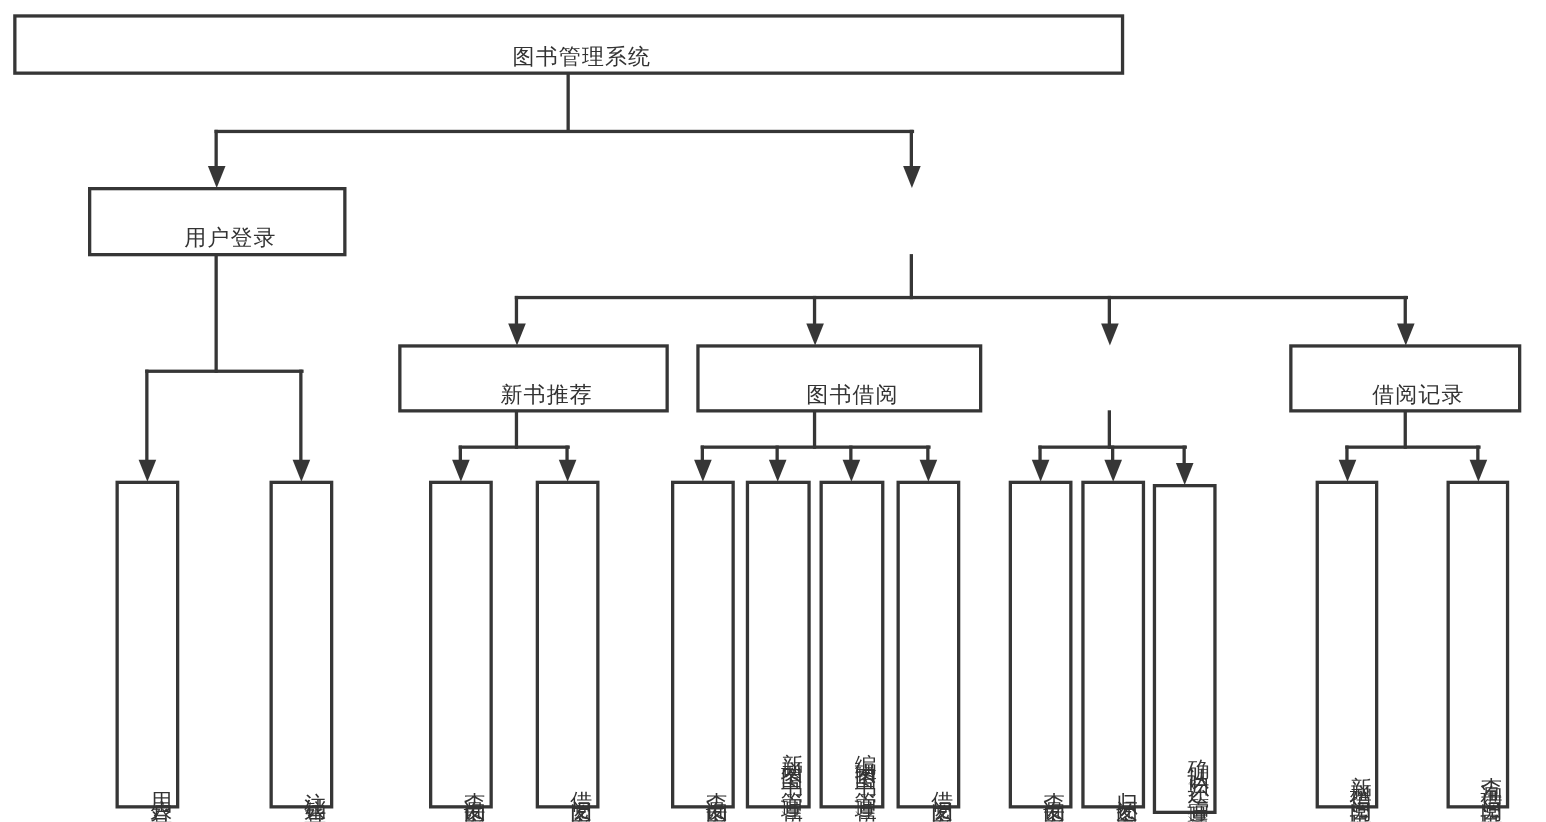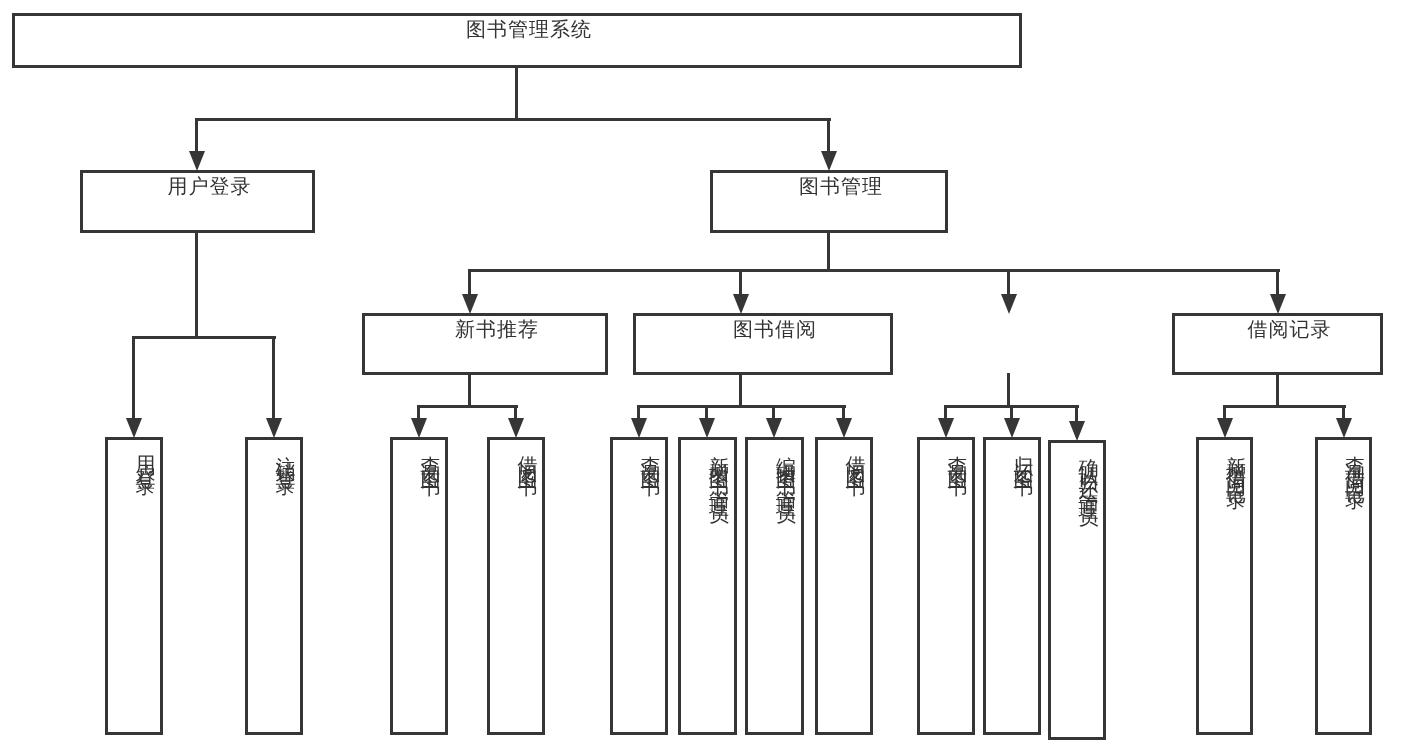--- a/index.html
+++ b/index.html
@@ -16,21 +16,21 @@
     font-family:"Liberation Sans","DejaVu Sans",sans-serif;
     color:var(--text);
     overflow:hidden;
   }
   .box{
     position:absolute;
     box-sizing:border-box;
     border:3px solid var(--line);
     background:#fff;
     display:flex;
-    align-items:flex-start;
+    align-items:flex-end;
     justify-content:center;
     padding-left:24px;
   }
   .hlabel{
     font-size:20px;
     letter-spacing:1px;
     white-space:nowrap;
   }
   .vbox span{
     writing-mode:vertical-rl;
@@ -68,23 +68,20 @@
 <body>
 
 <div id="canvas">
 
   <div class="box" style="left:12px;top:13px;width:1010px;height:55px;">
     <span class="hlabel">图书管理系统</span>
   </div>
 
   <div class="box" style="left:80px;top:170px;width:235px;height:63px;">
     <span class="hlabel">用户登录</span>
-  </div>
-  <div class="box" style="left:710px;top:170px;width:238px;height:63px;">
-    <span class="hlabel">图书管理</span>
   </div>
 
   <div class="box" style="left:362px;top:313px;width:246px;height:62px;">
     <span class="hlabel">新书推荐</span>
   </div>
   <div class="box" style="left:633px;top:313px;width:260px;height:62px;">
     <span class="hlabel">图书借阅</span>
   </div>
   <div class="box" style="left:1172px;top:313px;width:211px;height:62px;">
     <span class="hlabel">借阅记录</span>

